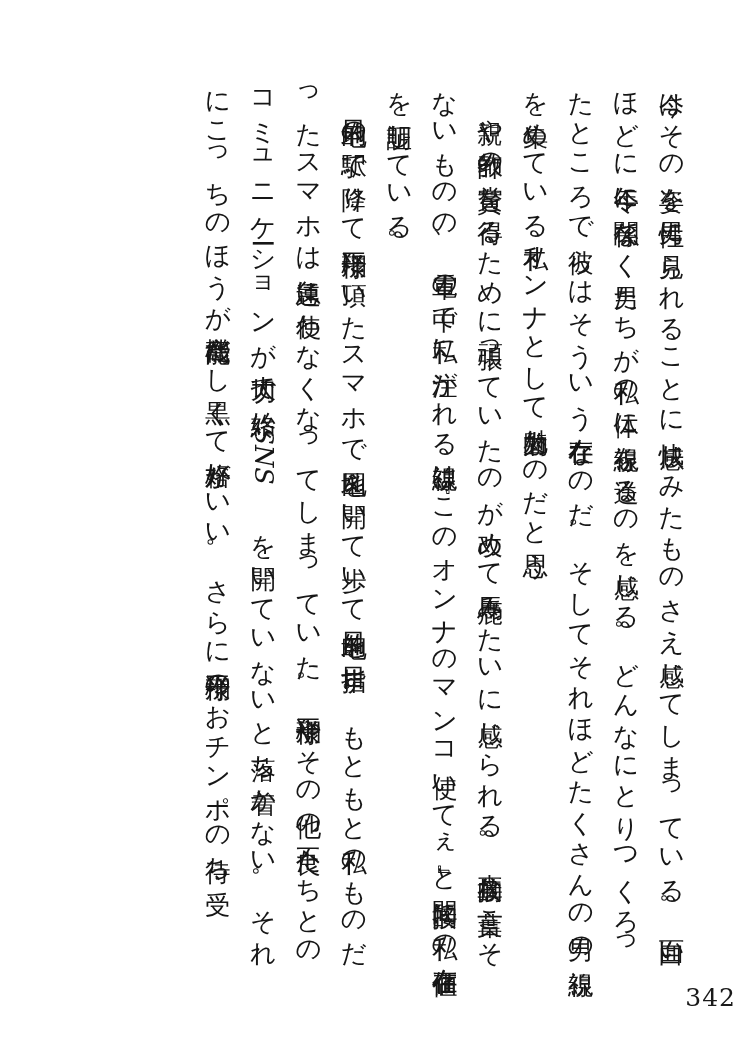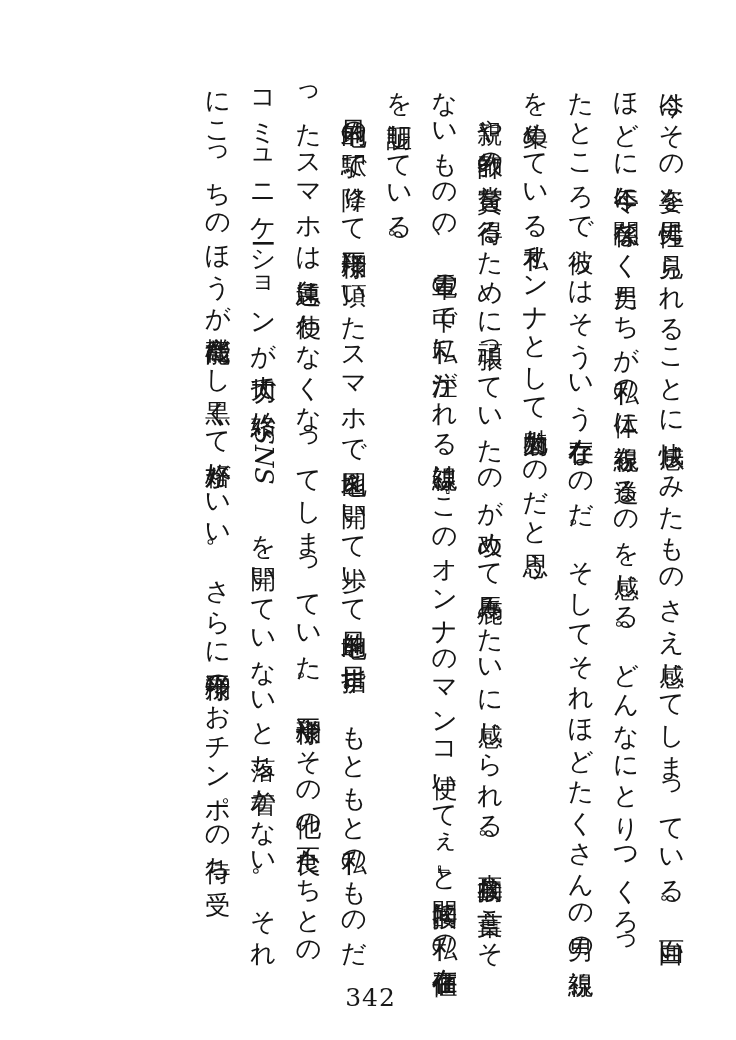--- a/index.html
+++ b/index.html
@@ -51,21 +51,21 @@
     text-orientation: sideways;
     -webkit-text-orientation: sideways;
     letter-spacing: 0;
     font-style: italic;
   }
   .page-number {
     position: absolute;
     bottom: 28px;
     left: 5px;
     right: 0;
-    text-align: center;
+    text-align: right;
     font-size: 25px;
     color: #1a1a1a;
     letter-spacing: 1px;
     font-family: "DejaVu Serif", "Liberation Serif", serif;
   }
 </style>
 </head>
 <body>
 
 <div class="page">

